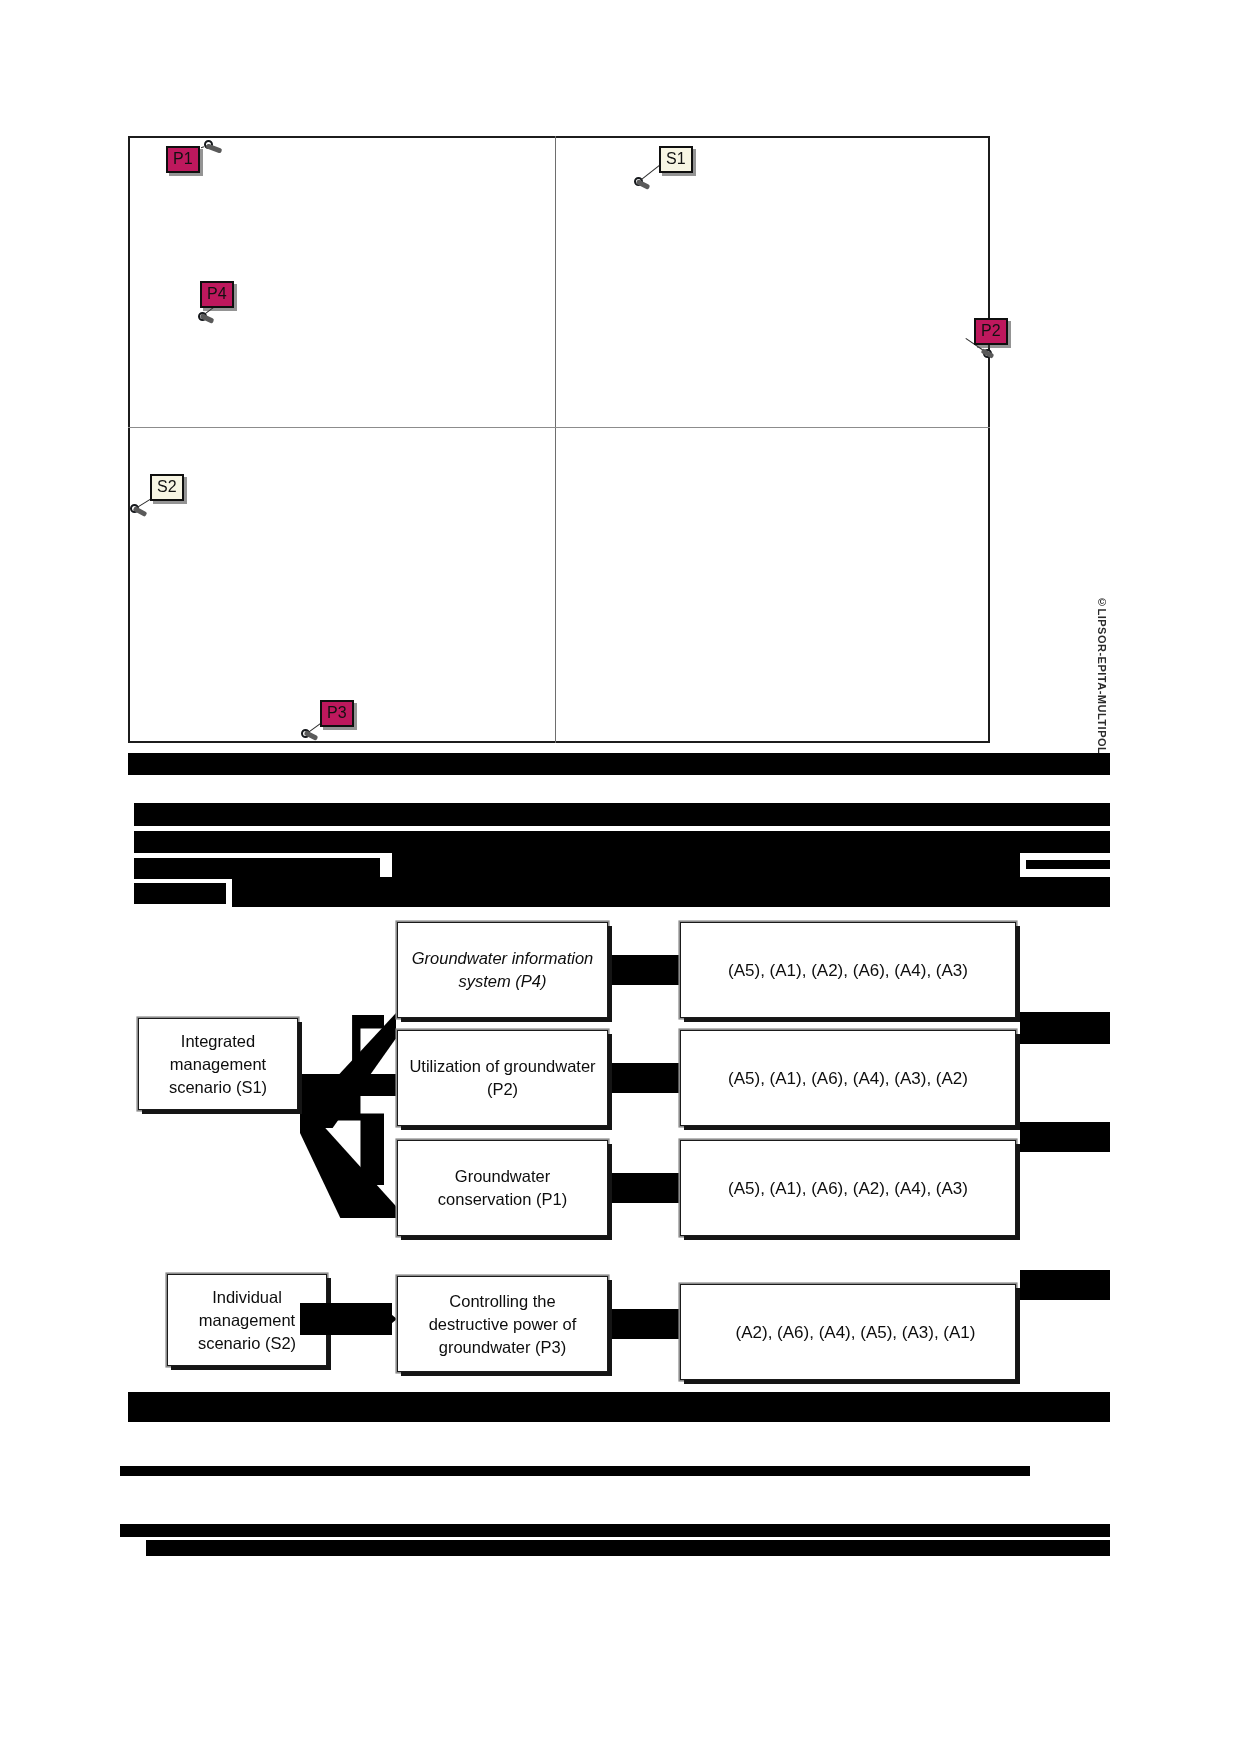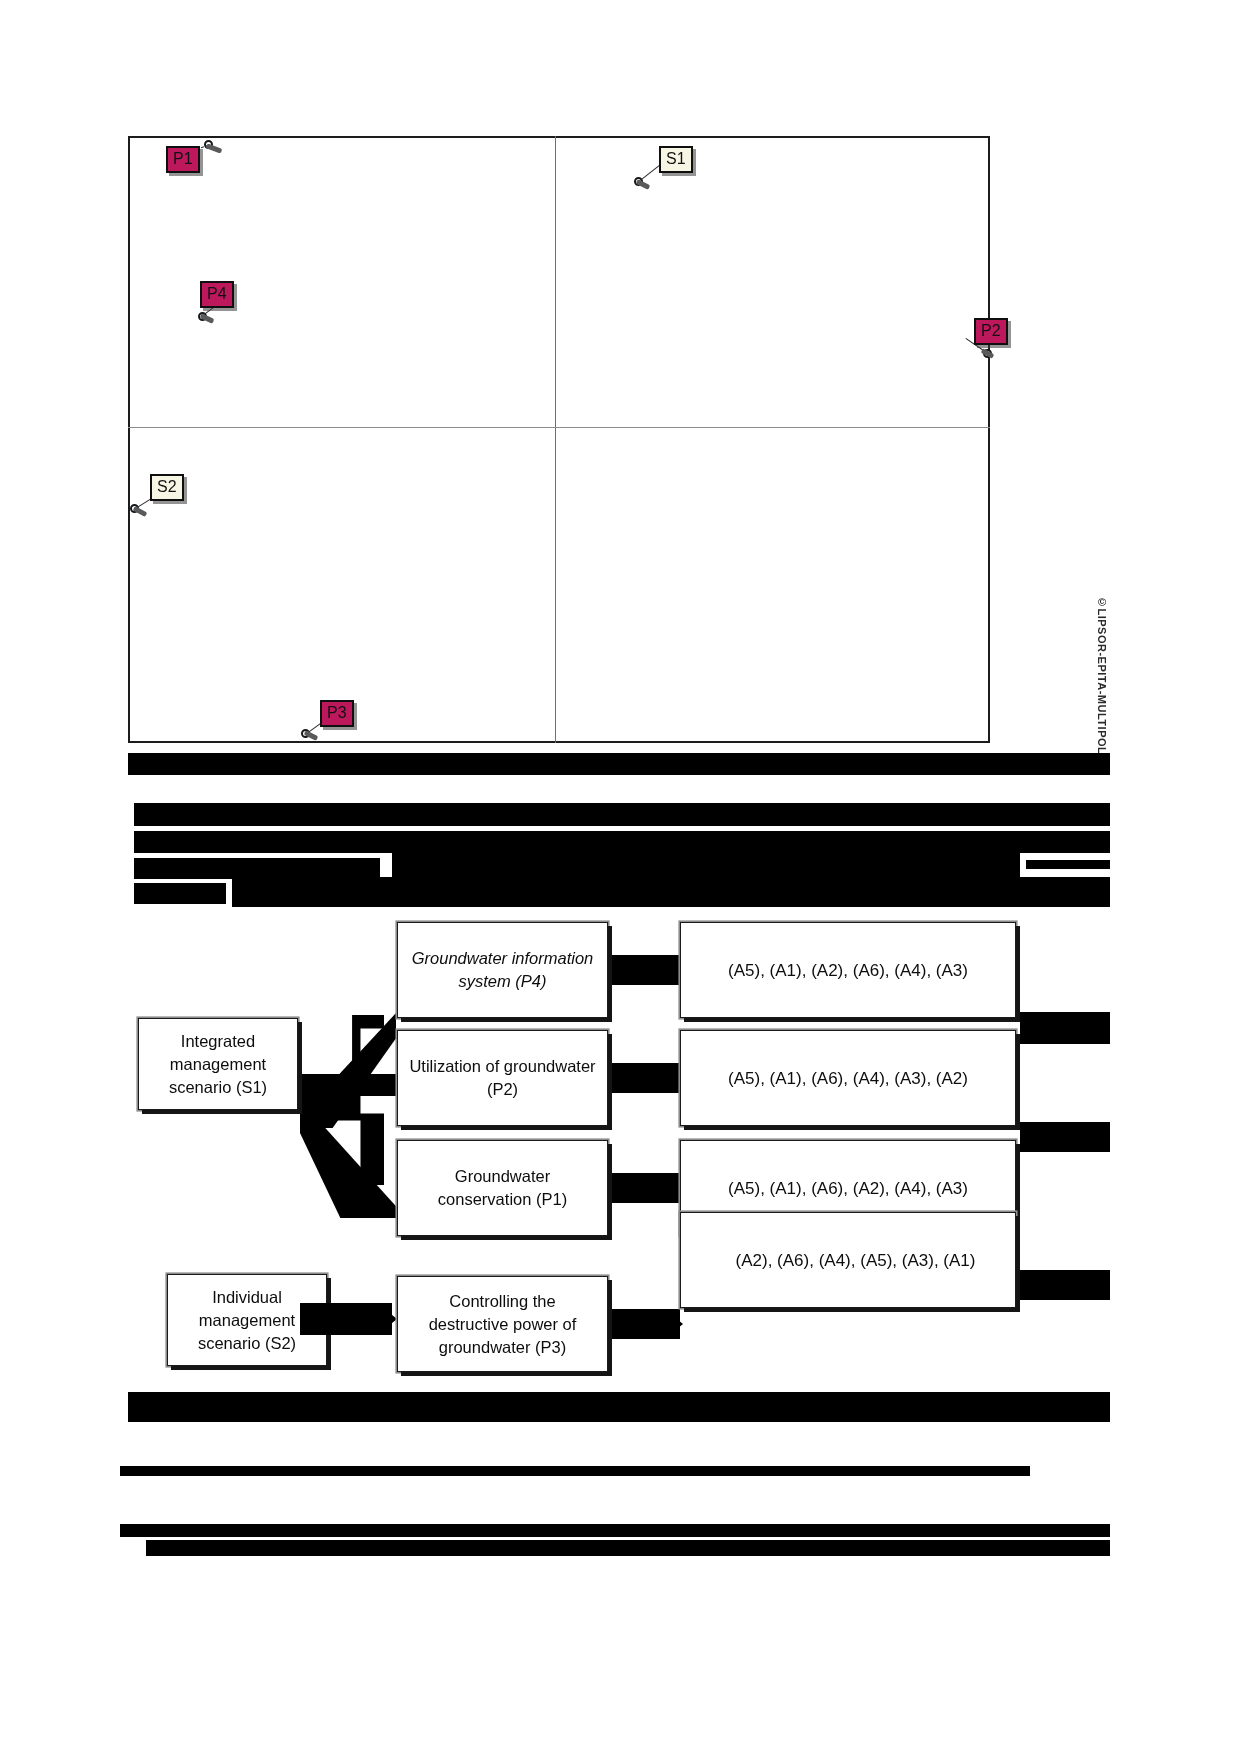--- a/index.html
+++ b/index.html
@@ -137,20 +137,20 @@
   <div class="fbox wide" style="left:680px;top:1140px;width:336px;height:96px;">(A5), (A1), (A6), (A2), (A4), (A3)</div>
 
   <div class="fbox" style="left:138px;top:1018px;width:160px;height:92px;">Integrated management scenario (S1)</div>
 
   <div class="fbox" style="left:135px;top:1274px;width:160px;height:92px;margin-left:32px;">Individual management scenario (S2)</div>
   <div class="arrow-stem" style="left:300px;top:1303px;width:92px;height:32px;"></div>
   <div class="arrow-head" style="left:386px;top:1310px;"></div>
   <div class="fbox" style="left:397px;top:1276px;width:211px;height:96px;">Controlling the destructive power of groundwater (P3)</div>
   <div class="arrow-stem" style="left:612px;top:1309px;width:68px;height:30px;"></div>
   <div class="arrow-head" style="left:672px;top:1315px;"></div>
-  <div class="fbox wide" style="left:680px;top:1212px;width:336px;height:96px;padding-left:25px;">(A2), (A6), (A4), (A5), (A3), (A1)</div>
+  <div class="fbox wide" style="left:680px;top:1284px;width:336px;height:96px;padding-left:25px;">(A2), (A6), (A4), (A5), (A3), (A1)</div>
   <div class="redact" style="left:1020px;top:1270px;width:90px;height:30px;"></div>
 </div>
 
 <div class="redact" style="left:128px;top:1392px;width:982px;height:30px;"></div>
 <div class="redact" style="left:120px;top:1466px;width:910px;height:10px;"></div>
 <div class="redact" style="left:120px;top:1524px;width:990px;height:13px;"></div>
 <div class="redact" style="left:146px;top:1540px;width:964px;height:16px;"></div>
 
 </body></html>

